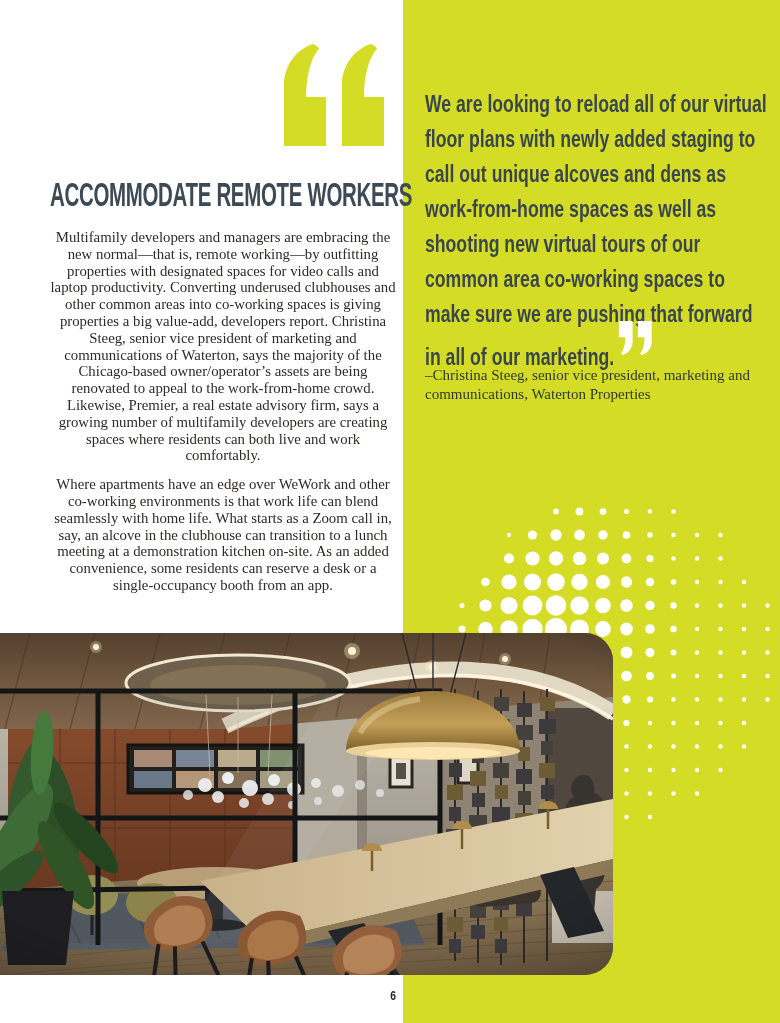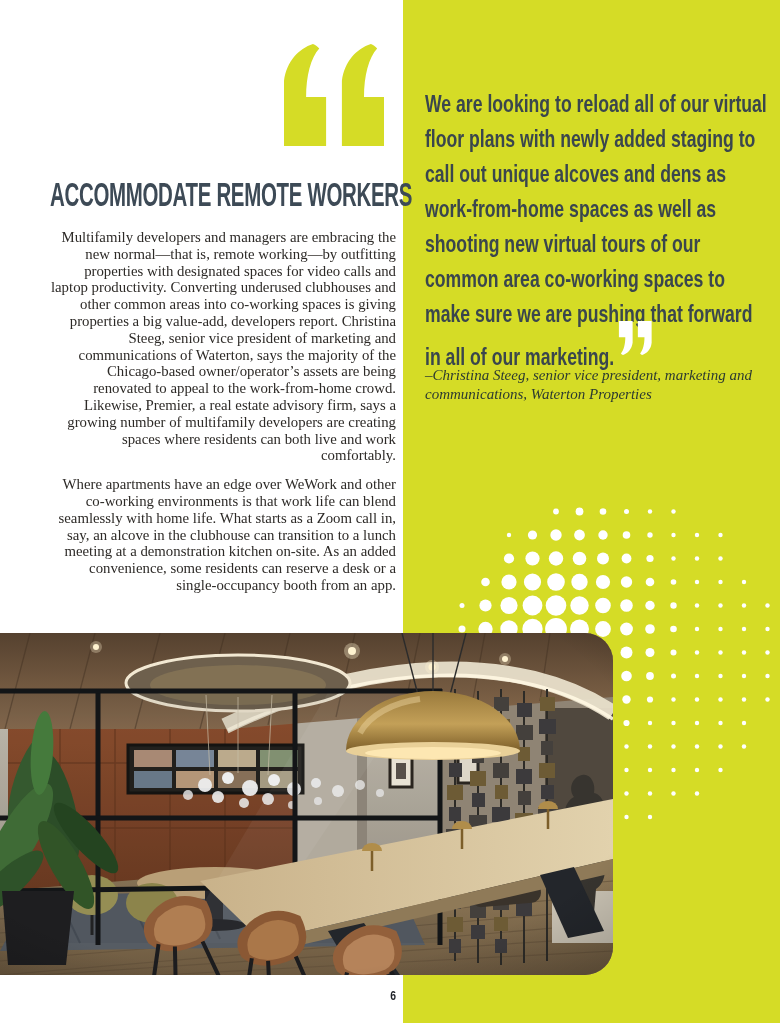--- a/index.html
+++ b/index.html
@@ -19,32 +19,32 @@
   .big-quote{ position:absolute; left:284px; top:44px; width:100px; height:102px; z-index:3;}
   
   .article{ position:absolute; left:50px; top:178px; width:346px; z-index:3; }
   .headline{
     margin:0 0 18px 0; color:#3d4a56; font-weight:bold; font-size:33px; line-height:33px;
     white-space:nowrap; letter-spacing:-0.5px;
     transform:scale(0.62,1); transform-origin:0 50%;
   }
   .article p{
     margin:0 0 12px 0; font-family:"Liberation Serif", serif;
-    font-size:14.8px; line-height:16.8px; color:#2d2a27; text-align:right;
+    font-size:14.8px; line-height:16.8px; color:#2d2a27; text-align:center;
   }
   
   .pull-quote{
     position:absolute; left:425px; top:86px; width:480px; z-index:3;
     transform:scale(0.72,1); transform-origin:0 0;
     color:#3a464d; font-weight:bold; font-size:24.5px; line-height:35px;
   }
   .close-quote{ display:inline-block; position:relative; top:-10px; margin-left:6px; vertical-align:baseline;}
   .attribution{
     position:absolute; left:425px; top:366px; width:330px; z-index:3;
-    font-family:"Liberation Serif", serif; font-style:italic;
+    font-family:"Liberation Serif", serif; 
     font-size:15px; line-height:19px; color:#2c3a30;
   }
   
   .photo{
     position:absolute; left:0; top:633px; width:613px; height:342px; z-index:4;
     border-radius:0 28px 28px 0; overflow:hidden; background:#8a7458;
   }
   .photo svg{display:block;}
   
   .page-number{

